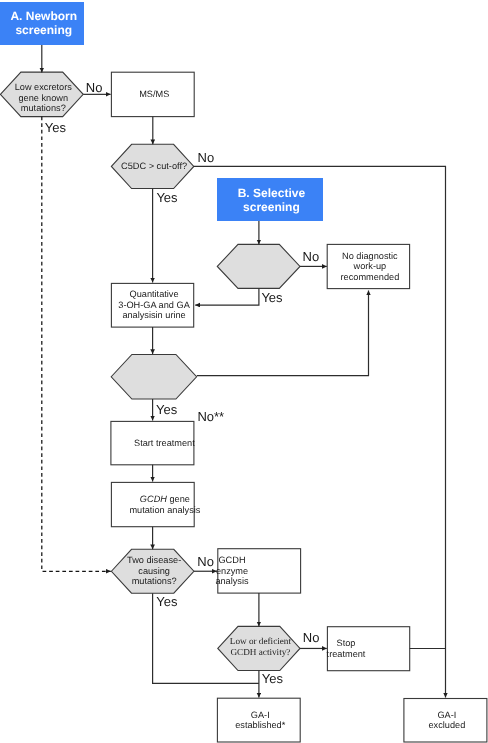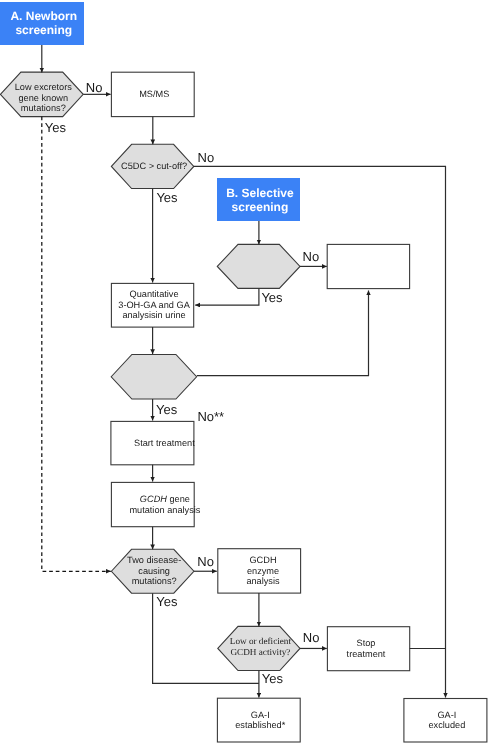--- a/index.html
+++ b/index.html
@@ -89,40 +89,45 @@
 
     <path stroke="#141414" stroke-width="1.25" stroke-dasharray="3.7,2.9" d="M41.8 116.6 L41.8 571.25 L110.8 571.25" marker-end="url(#ah)"></path>
   </g>
 </svg>
 
 <div class="nd hdr" style="left:0px;top:1.5px;width:83.5px;height:43.1px;padding-top:0.5px;padding-left:4px;">
   <span>A. Newborn</span>
   <span>screening</span>
 </div>
 
-<div class="nd hdr" style="left:217.4px;top:177.6px;width:83px;height:43.2px;padding-top:1px;padding-left:2px;">
+<div class="nd hdr" style="left:217.4px;top:177.6px;width:106px;height:43.2px;padding-top:1px;padding-left:2px;">
   <span>B. Selective</span>
   <span>screening</span>
 </div>
 
 <div class="nd txt" style="left:0.4px;top:80px;width:82.8px;height:36px;">
   <span>Low excretors</span>
   <span>gene known</span>
   <span>mutations?</span>
 </div>
 
 <div class="nd txt" style="left:111.4px;top:72.2px;width:82.8px;height:44.4px;">
   <span>MS/MS</span>
 </div>
 
 <div class="nd txt" style="left:111.4px;top:144.3px;width:82.4px;height:44.2px;">
   <span>C5DC &gt; cut-off?</span>
 </div>
 
 
+<div class="nd txt" style="left:327.2px;top:244.4px;width:82.4px;height:44.2px;">
+  <span>No diagnostic</span>
+  <span>work-up</span>
+  <span>recommended</span>
+</div>
 
 <div class="nd txt" style="left:111.4px;top:283.4px;width:82.3px;height:43.7px;">
   <span>Quantitative</span>
   <span>3-OH-GA and GA</span>
   <span>analysisin urine</span>
 </div>
 
 
 <div class="nd txt" style="left:110.9px;top:421.4px;width:104px;height:43.4px;">
   <span>Start treatment</span>
@@ -132,31 +137,31 @@
   <span><i class="it">GCDH</i><span> gene</span></span>
   <span>mutation analysis</span>
 </div>
 
 <div class="nd txt" style="left:111.4px;top:549.3px;width:82.5px;height:43.9px;">
   <span>Two disease-</span>
   <span>causing</span>
   <span>mutations?</span>
 </div>
 
-<div class="nd txt" style="left:231px;top:548.7px;width:61px;height:44.4px;border-radius:22px;">
+<div class="nd txt" style="left:200px;top:548.7px;width:61px;height:44.4px;border-radius:22px;">
   <span>GCDH enzyme</span>
   <span>analysis</span>
 </div>
 
 <div class="nd txt" style="left:217.8px;top:626.4px;width:82.2px;height:41px;font-family:Liberation Serif, serif;">
   <span>Low or deficient</span>
   <span>GCDH activity?</span>
 </div>
 
-<div class="nd txt" style="left:334px;top:626.7px;width:61px;height:44px;">
+<div class="nd txt" style="left:314px;top:626.7px;width:61px;height:44px;">
   <span>Stop treatment</span>
 </div>
 
 <div class="nd txt" style="left:217.4px;top:698.2px;width:82.8px;height:43.8px;">
   <span>GA-I</span>
   <span>established*</span>
 </div>
 
 <div class="nd txt" style="left:403.9px;top:698.5px;width:83px;height:43.5px;">
   <span>GA-I</span>

